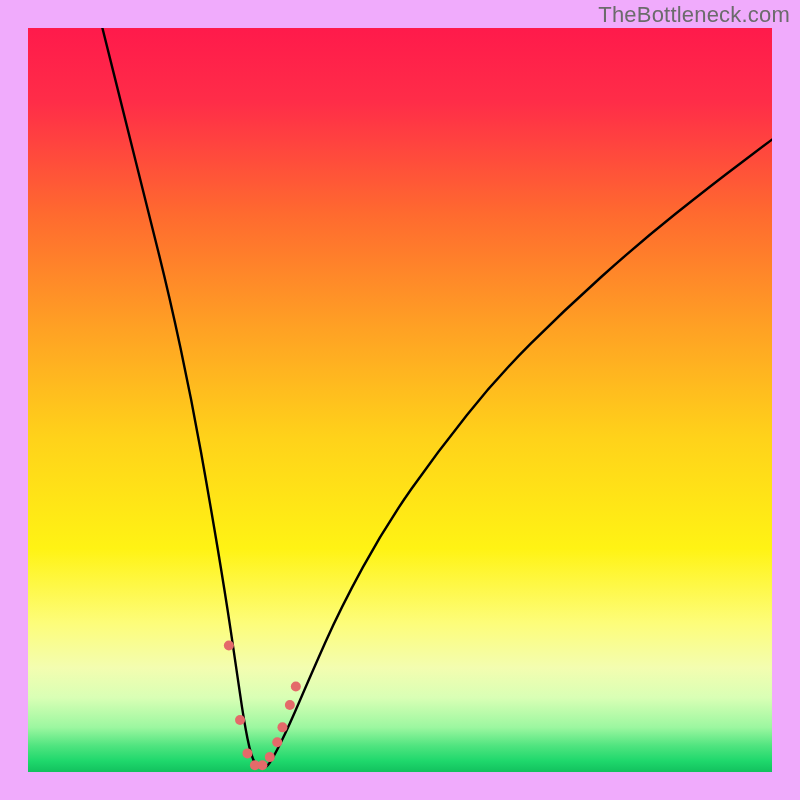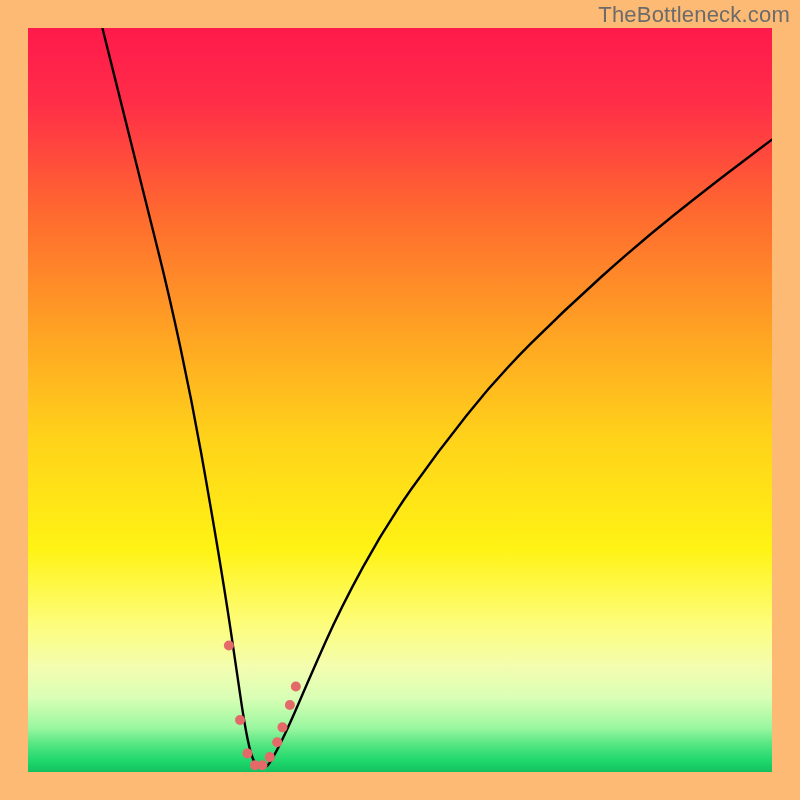--- a/index.html
+++ b/index.html
@@ -9,21 +9,21 @@
     height: 800px;
     overflow: hidden;
     background: #000;
     font-family: Arial, Helvetica, sans-serif;
   }
   .frame {
     position: absolute;
     top: 0; left: 0;
     width: 800px;
     height: 800px;
-    background: #fdba74;
+    background: #f0abfc;
   }
   .plot-area {
     position: absolute;
     top: 28px;
     left: 28px;
     width: 744px;
     height: 744px;
     overflow: hidden;
   }
   .gradient {

